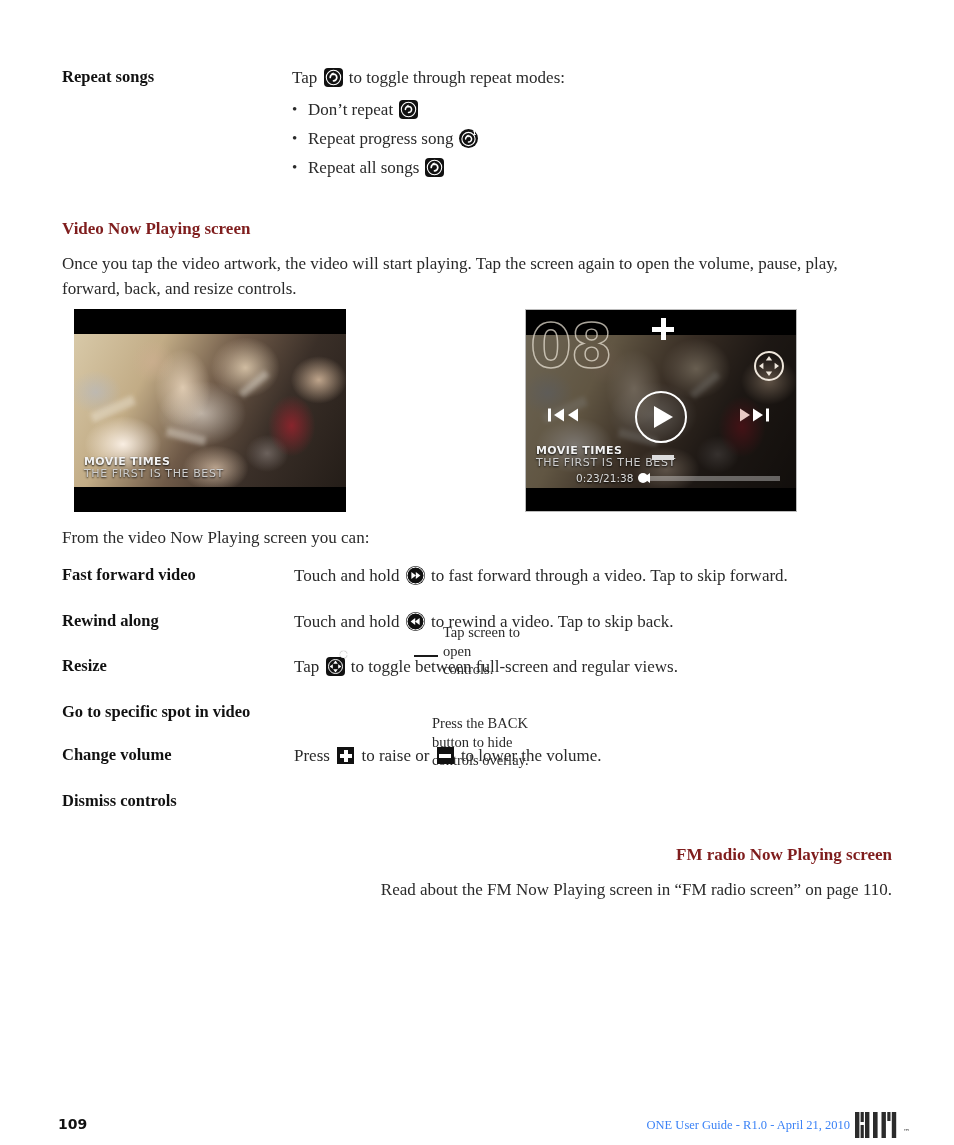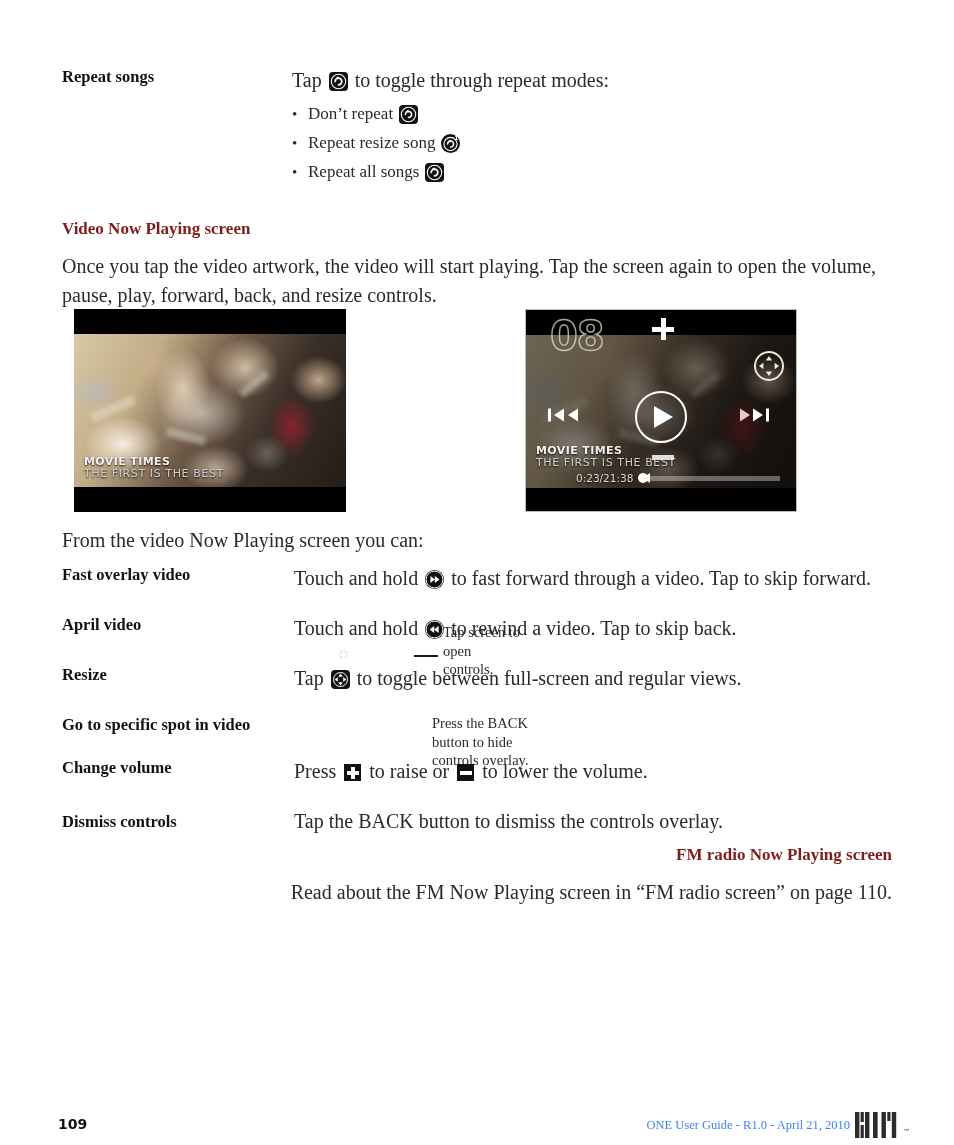--- a/index.html
+++ b/index.html
@@ -19,21 +19,21 @@
   
   .term {
     font-family: "Liberation Serif", serif;
     font-weight: bold;
     font-size: 16.5px;
     color: #111;
     line-height: 1.35;
   }
   .body-text {
     font-family: "Liberation Serif", serif;
-    font-size: 20px;
+    font-size: 17px;
     color: #2a2a2a;
     line-height: 1.45;
   }
   .section-head {
     font-family: "Liberation Serif", serif;
     font-weight: bold;
     font-size: 17px;
     color: #7f1d1d;
   }
 
@@ -152,23 +152,23 @@
   }
   .caption-overlay .c2 {
     font-size: 11px; letter-spacing: .6px;
     color: #cfcfcf; line-height: 1.15;
     text-shadow: 0 1px 2px rgba(0,0,0,.9);
   }
 
   
   .ctrl { position: absolute; z-index: 8; }
   #vol-level {
-    left: 24px; top: 6px;
+    left: 4px; top: 6px;
     font-family: "DejaVu Sans", "Liberation Sans", sans-serif;
-    font-size: 40px; font-weight: bold;
+    font-size: 60px; font-weight: bold;
     color: transparent;
     -webkit-text-stroke: 1.4px rgba(235,228,215,.72);
     line-height: 1;
     letter-spacing: -1px;
   }
   #vol-up {
     left: 126px; top: 8px; width: 22px; height: 22px;
   }
   #vol-up .bh { position: absolute; left: 0; right: 0; height: 5px; top: 8.5px; background: #fff; }
   #vol-up .bv { position: absolute; top: 0; bottom: 0; width: 5px; left: 8.5px; background: #fff; }
@@ -301,21 +301,21 @@
             <span class="icon-sq" style="margin-left:6px">
               <svg width="19" height="19" viewBox="0 0 19 19">
                 <circle cx="9.5" cy="9.5" r="7.2" fill="none" stroke="#fff" stroke-width="1.1"></circle>
                 <path d="M6.4 9.5 A3.1 3.1 0 1 1 9.5 12.6" fill="none" stroke="#fff" stroke-width="1.5" stroke-linecap="round"></path>
                 <path d="M9.5 4.6 l0 3.1 l-2.4 -1.5 z" fill="#fff"></path>
               </svg>
             </span>
           </li>
           <li>
             <span class="dot">•</span>
-            <span>Repeat resize song</span>
+            <span>Repeat progress song</span>
             <span class="icon-sq" style="margin-left:6px;border-radius:50%">
               <svg width="19" height="19" viewBox="0 0 19 19">
                 <circle cx="9.5" cy="10" r="6.6" fill="none" stroke="#fff" stroke-width="1.1"></circle>
                 <path d="M6.6 10 A3 3 0 1 1 9.5 13" fill="none" stroke="#fff" stroke-width="1.5" stroke-linecap="round"></path>
                 <path d="M9.5 5.4 l0 3 l-2.3 -1.5 z" fill="#fff"></path>
                 <text x="13.3" y="5.6" font-family="DejaVu Sans" font-size="6" font-weight="bold" fill="#fff">1</text>
               </svg>
             </span>
           </li>
           <li>
@@ -422,36 +422,36 @@
 
     <div id="callout-1" class="callout-txt">Tap screen to open controls.</div>
     <div id="callout-2" class="callout-txt">Press the BACK button to hide controls overlay.</div>
   </div>
 
   <div id="from-line" class="body-text">From the video Now Playing screen you can:</div>
 
   <div id="deflist">
 
     <div class="defrow">
-      <div class="dt term">Fast overlay video</div>
+      <div class="dt term">Fast forward video</div>
       <div class="dd body-text">
         <span>Touch and hold</span>
         <span class="icon-sq" style="border-radius:50%">
           <svg width="19" height="19" viewBox="0 0 19 19">
             <circle cx="9.5" cy="9.5" r="8.4" fill="none" stroke="#fff" stroke-width="1"></circle>
             <path d="M5.4 6 L5.4 13 L10 9.5 z" fill="#fff"></path>
             <path d="M9.8 6 L9.8 13 L14.4 9.5 z" fill="#fff"></path>
           </svg>
         </span>
         <span>to fast forward through a video. Tap to skip forward.</span>
       </div>
     </div>
 
     <div class="defrow">
-      <div class="dt term">April video</div>
+      <div class="dt term">Rewind along</div>
       <div class="dd body-text">
         <span>Touch and hold</span>
         <span class="icon-sq" style="border-radius:50%">
           <svg width="19" height="19" viewBox="0 0 19 19">
             <circle cx="9.5" cy="9.5" r="8.4" fill="none" stroke="#fff" stroke-width="1"></circle>
             <path d="M13.6 6 L13.6 13 L9 9.5 z" fill="#fff"></path>
             <path d="M9.2 6 L9.2 13 L4.6 9.5 z" fill="#fff"></path>
           </svg>
         </span>
         <span>to rewind a video. Tap to skip back.</span>
@@ -490,21 +490,20 @@
         <span>to raise or</span>
         <span class="icon-plusminus">
           <span class="bar-h"></span>
         </span>
         <span>to lower the volume.</span>
       </div>
     </div>
 
     <div class="defrow">
       <div class="dt term">Dismiss controls</div>
-      <div class="dd body-text">Tap the BACK button to dismiss the controls overlay.</div>
     </div>
 
   </div>
 
   <div id="fm-section">
     <div class="section-head">FM radio Now Playing screen</div>
     <div class="fm-body body-text">Read about the FM Now Playing screen in “FM radio screen” on page 110.</div>
   </div>
 
   <div id="footer">

